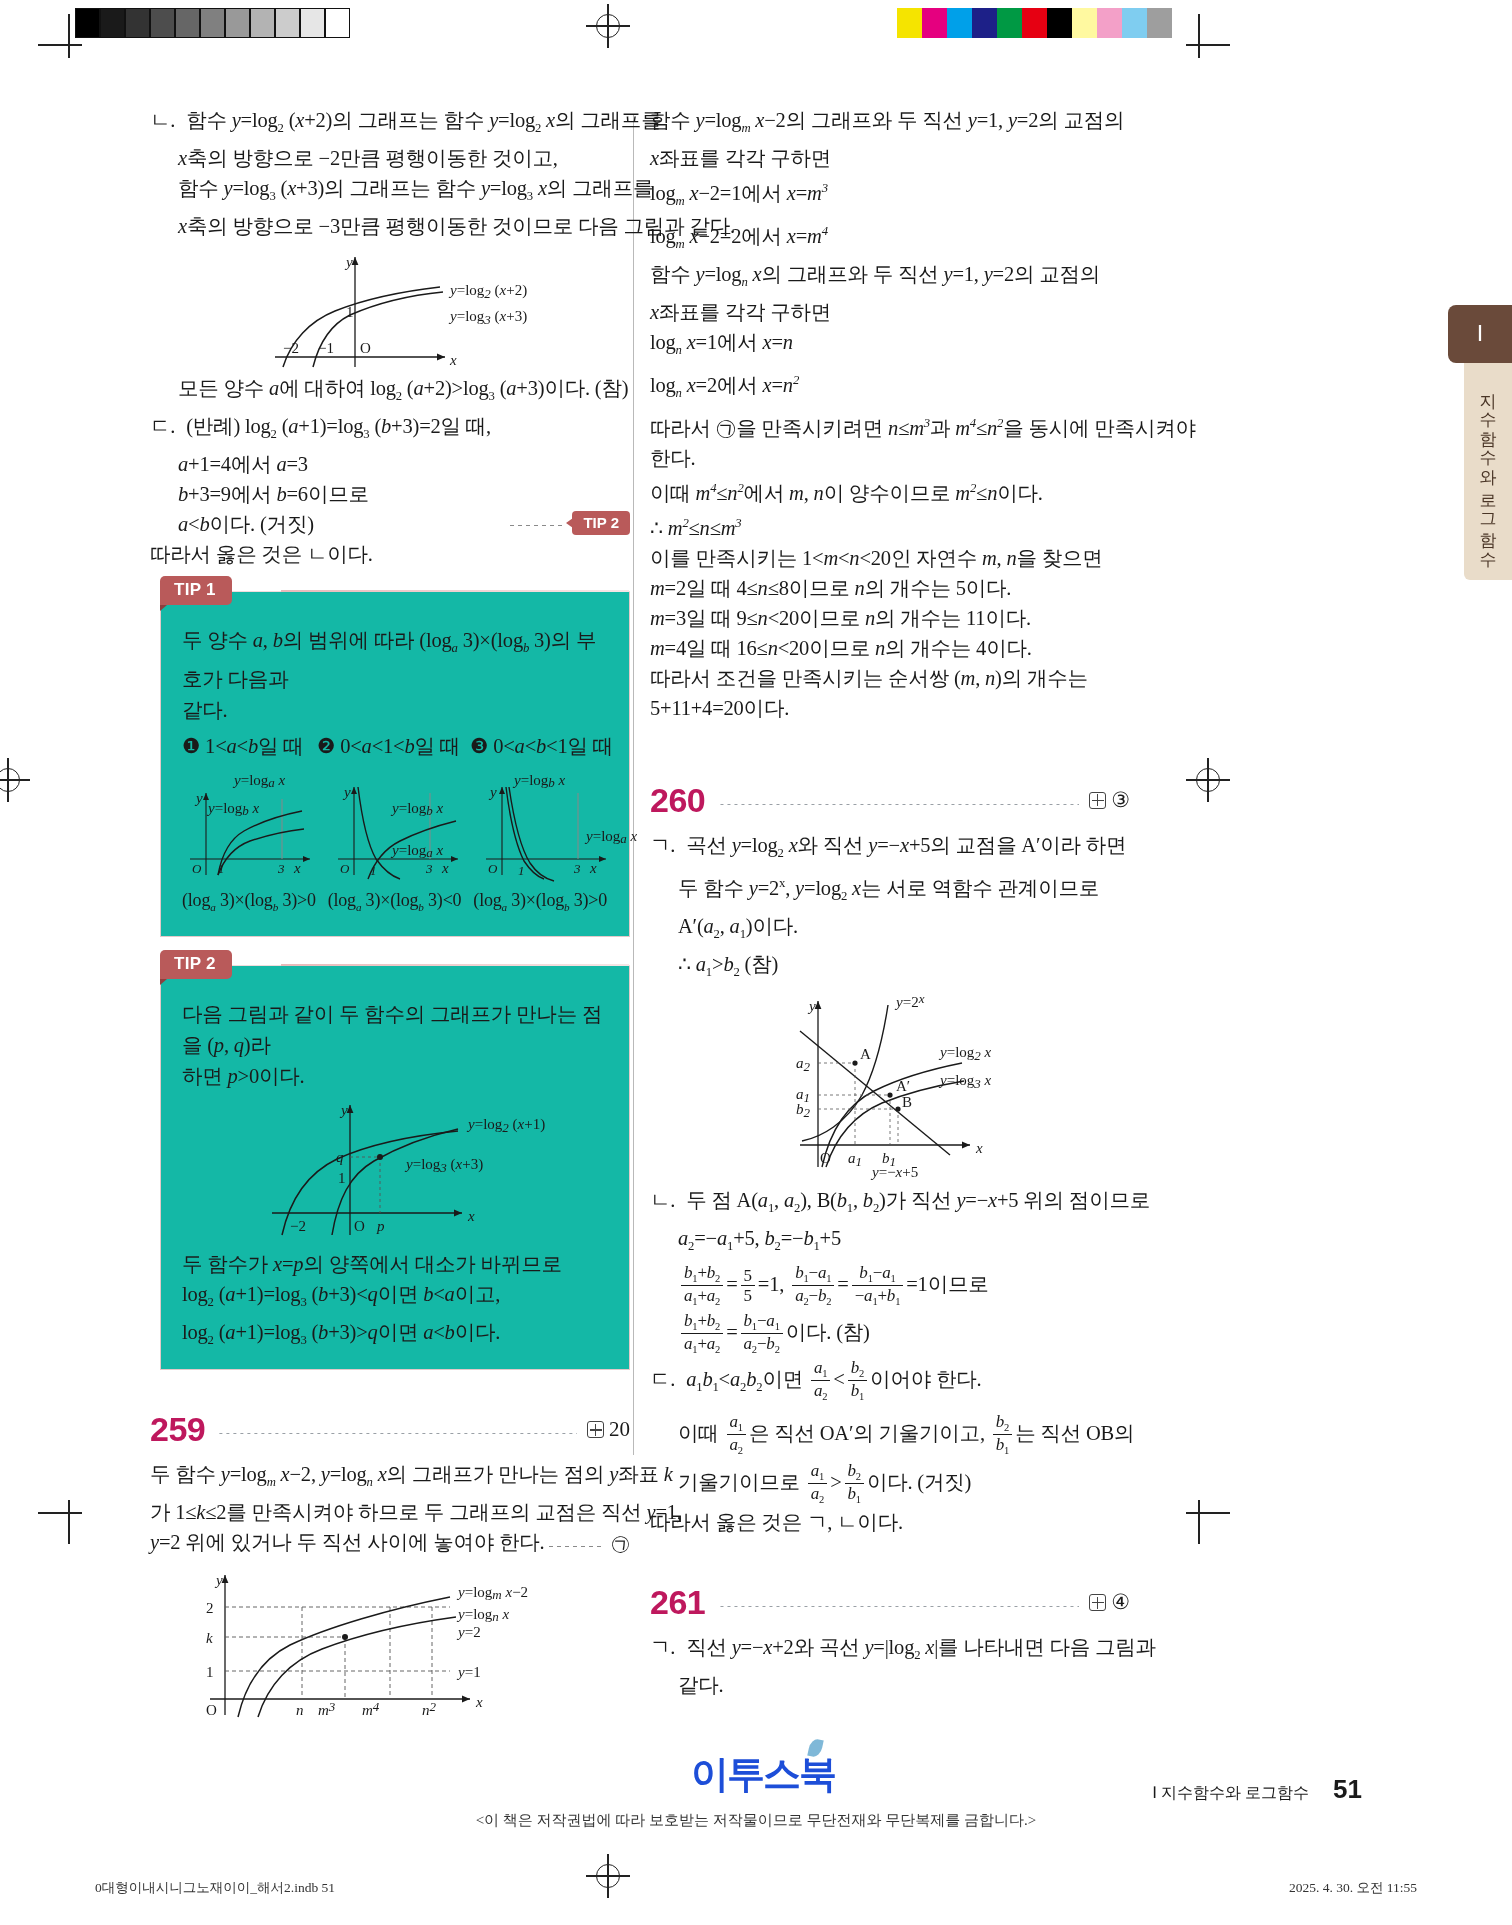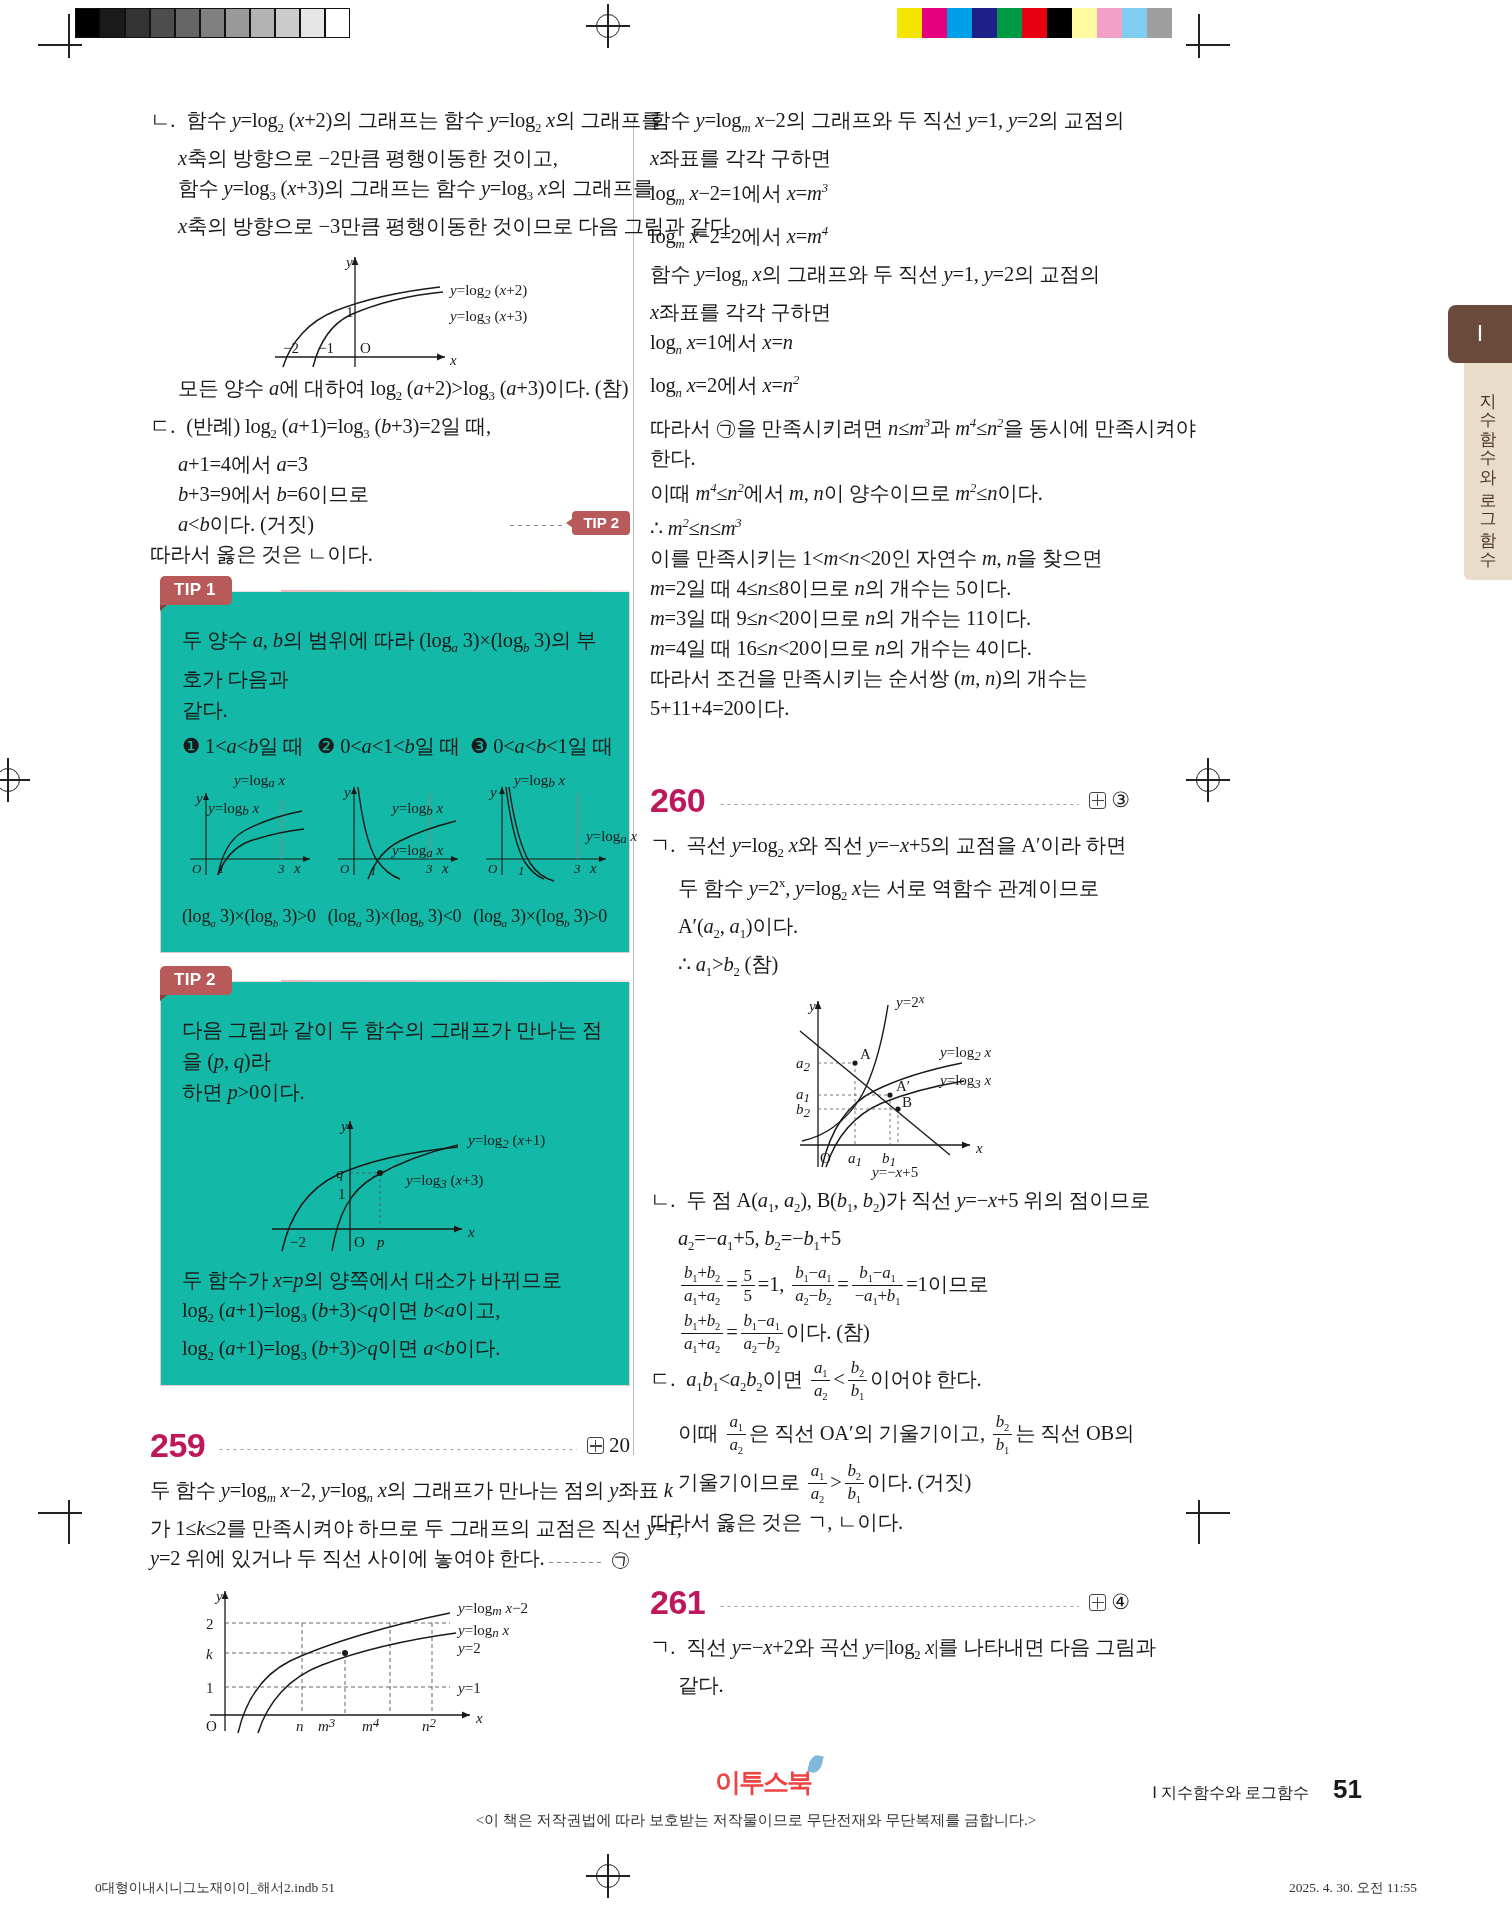--- a/index.html
+++ b/index.html
@@ -105,22 +105,22 @@
   .sidetab-top { background:#6a4a3a; color:#fff; width:64px; height:58px;
                  border-radius:8px 0 0 8px; display:flex; align-items:center;
                  justify-content:center; font-family:"Liberation Serif", serif; font-size:22px; }
   .sidetab-body { background:#e9dcc9; width:48px; margin-left:16px; padding:18px 0 22px 0;
                   border-radius:0 0 0 6px; display:flex; justify-content:center; }
   .sidetab-body span { writing-mode:vertical-rl; font-size:17px; color:#4a3526;
                        letter-spacing:2px; font-family:"Liberation Serif", serif; }
 
   
   .logo { position:absolute; left:calc(50% - 78px); bottom:125px; width:170px; text-align:center; }
-  .logo .lg { font-family:Liberation Sans, sans-serif; font-weight:bold; font-size:26px;
-              color:#ef4444; letter-spacing:-2px; }
+  .logo .lg { font-family:Liberation Sans, sans-serif; font-weight:bold; font-size:38px;
+              color:#1d4ed8; letter-spacing:-2px; }
   .logo .leaf { position:absolute; right:26px; top:-10px; width:13px; height:18px;
                 background:#7fb8d8; border-radius:60% 0 60% 0; transform:rotate(12deg); }
   .copyright { position:absolute; left:0; right:0; bottom:95px; text-align:center;
                font-size:15px; color:#333; }
   .pagenum { position:absolute; right:150px; bottom:120px; font-size:16px; display:flex; align-items:baseline; gap:24px; }
   .pagenum .big { font-family:"Liberation Sans", sans-serif; font-weight:bold; font-size:26px; }
 
   .runfoot-l { position:absolute; left:95px; bottom:28px; font-size:13.5px; color:#333; }
   .runfoot-r { position:absolute; right:95px; bottom:28px; font-size:13.5px; color:#333; }
 </style>
@@ -307,21 +307,21 @@
               <text class="fts" x="40" y="112">1</text>
               <text class="fts" x="96" y="110">3</text>
               <text class="ft" x="112" y="110">x</text>
               <text class="ft" x="12" y="34">y</text>
               <text class="ft" x="36" y="22">y<tspan class="ftn">=log</tspan><tspan class="fts" dy="2">b</tspan><tspan dy="-2"> x</tspan></text>
               <text class="ft" x="108" y="78">y<tspan class="ftn">=log</tspan><tspan class="fts" dy="2">a</tspan><tspan dy="-2"> x</tspan></text>
             </svg>
           </div>
         </div>
 
-        <div style="display:flex; gap:6px; margin-top:18px;">
+        <div style="display:flex; gap:6px; margin-top:2px;">
           <div class="ln" style="width:150px; font-size:18px">(log<sub>a</sub> <span class="rm">3</span>)×(log<sub>b</sub> <span class="rm">3</span>)&gt;0</div>
           <div class="ln" style="width:150px; font-size:18px">(log<sub>a</sub> <span class="rm">3</span>)×(log<sub>b</sub> <span class="rm">3</span>)&lt;0</div>
           <div class="ln" style="width:150px; font-size:18px">(log<sub>a</sub> <span class="rm">3</span>)×(log<sub>b</sub> <span class="rm">3</span>)&gt;0</div>
         </div>
       </div>
 
       <div class="tipbox" style="margin-top:28px;">
         <div class="tipline"></div>
         <div class="tiptag">TIP 2</div>
         <div class="ln wrap">다음 그림과 같이 두 함수의 그래프가 만나는 점을 (<span class="it">p</span>, <span class="it">q</span>)라</div>

